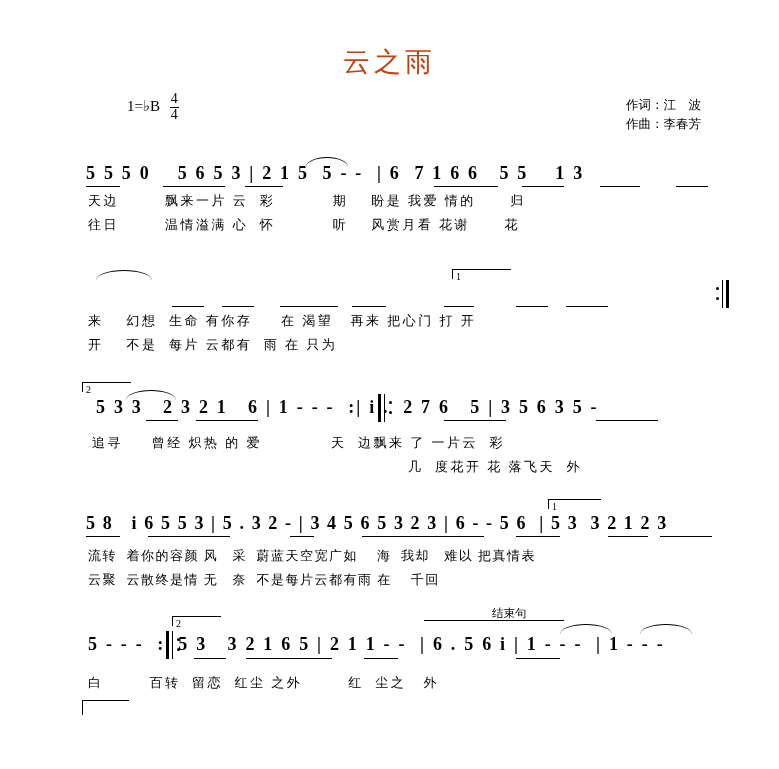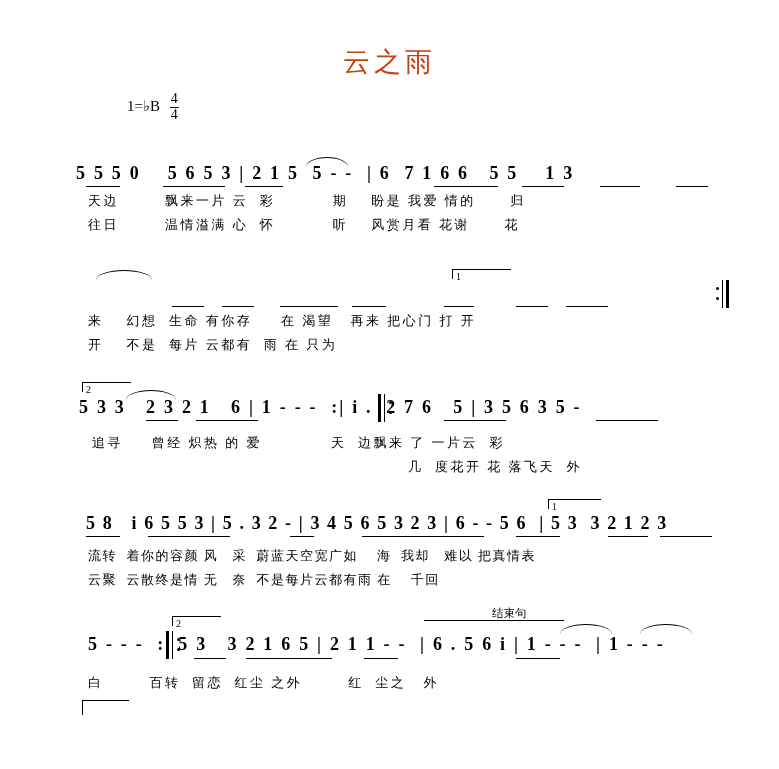--- a/index.html
+++ b/index.html
@@ -145,23 +145,27 @@
   <div class="title">云之雨</div>
 
   <div class="key-sig">
     <span>1=♭B</span>
     <span class="frac">
       <span class="num">4</span>
       <span class="den">4</span>
     </span>
   </div>
 
+  <div class="credits">
+    <div>作词：江　波</div>
+    <div>作曲：李春芳</div>
+  </div>
 
   <div class="system" style="top:160px;height:80px;">
-    <div class="notes" style="top:3px; left:76px; width:640px; letter-spacing:2.2px;">5 5 5 0    5 6 5 3 | 2 1 5  5 - -  | 6  7 1 6 6   5 5    1 3</div>
+    <div class="notes" style="top:3px; left:86px; width:640px; letter-spacing:2.2px;">5 5 5 0    5 6 5 3 | 2 1 5  5 - -  | 6  7 1 6 6   5 5    1 3</div>
     <div class="lyric" style="top:32px; left:88px; letter-spacing:2.5px;">天边        飘来一片 云  彩          期    盼是 我爱 情的      归</div>
     <div class="lyric" style="top:56px; left:88px; letter-spacing:2.5px;">往日        温情溢满 心  怀          听    风赏月看 花谢      花</div>
 
     <div class="underbeam" style="left:86px; top:26px; width:34px;"></div>
     <div class="underbeam" style="left:163px; top:26px; width:62px;"></div>
     <div class="underbeam" style="left:245px; top:26px; width:38px;"></div>
     <div class="underbeam" style="left:434px; top:26px; width:64px;"></div>
     <div class="underbeam" style="left:522px; top:26px; width:42px;"></div>
     <div class="underbeam" style="left:600px; top:26px; width:40px;"></div>
     <div class="underbeam" style="left:676px; top:26px; width:32px;"></div>
@@ -187,21 +191,21 @@
 
     <div class="repeat" style="left:716px; top:0px; height:28px;">
       <span class="dot" style="left:0px; top:7px;"></span>
       <span class="dot" style="left:0px; top:17px;"></span>
       <span class="thin" style="left:6px;"></span>
       <span class="thick" style="left:10px;"></span>
     </div>
   </div>
 
   <div class="system" style="top:390px;height:90px;">
-    <div class="notes" style="top:7px; left:79px; width:640px; letter-spacing:2.2px;">5 3 3   2 3 2 1   6 | 1 - - -  :| i .  2 7 6   5 | 3 5 6 3 5 -</div>
+    <div class="notes" style="top:7px; left:96px; width:640px; letter-spacing:2.2px;">5 3 3   2 3 2 1   6 | 1 - - -  :| i .  2 7 6   5 | 3 5 6 3 5 -</div>
     <div class="lyric" style="top:44px; left:92px; letter-spacing:2.5px;">追寻     曾经 炽热 的 爱            天  边飘来 了 一片云  彩</div>
     <div class="lyric" style="top:68px; left:408px; letter-spacing:2.5px;">几  度花开 花 落飞天  外</div>
 
     <div class="bracket" style="left:82px; top:-8px; width:48px;">
       <span class="lbl">2</span>
     </div>
     <div class="tie" style="left:126px; top:0px; width:50px;"></div>
     <div class="underbeam" style="left:146px; top:30px; width:32px;"></div>
     <div class="underbeam" style="left:196px; top:30px; width:62px;"></div>
 

